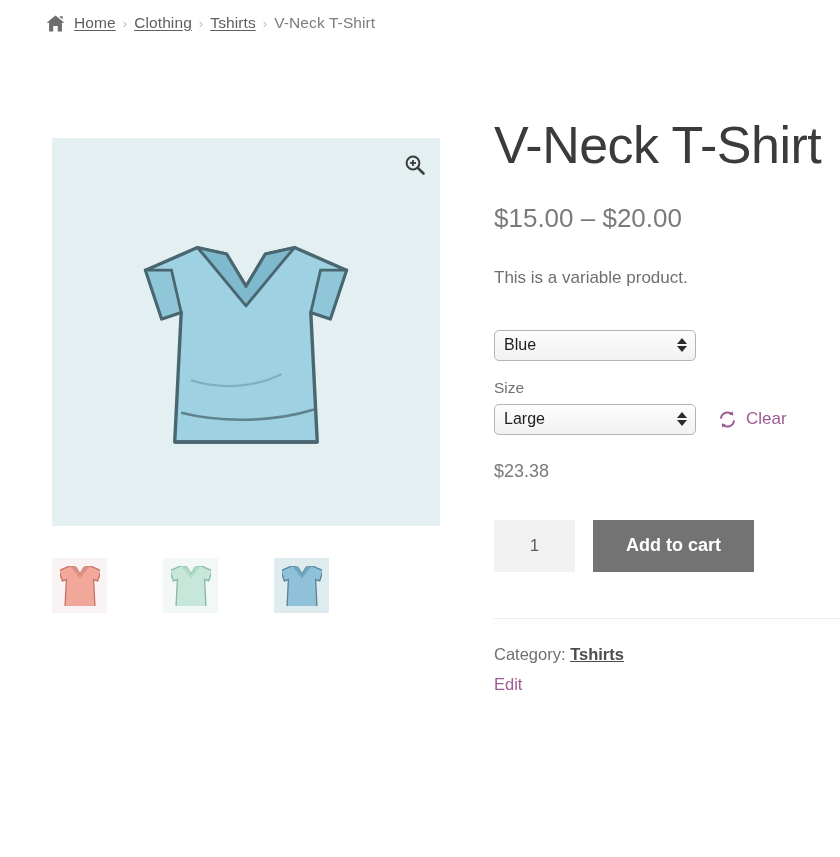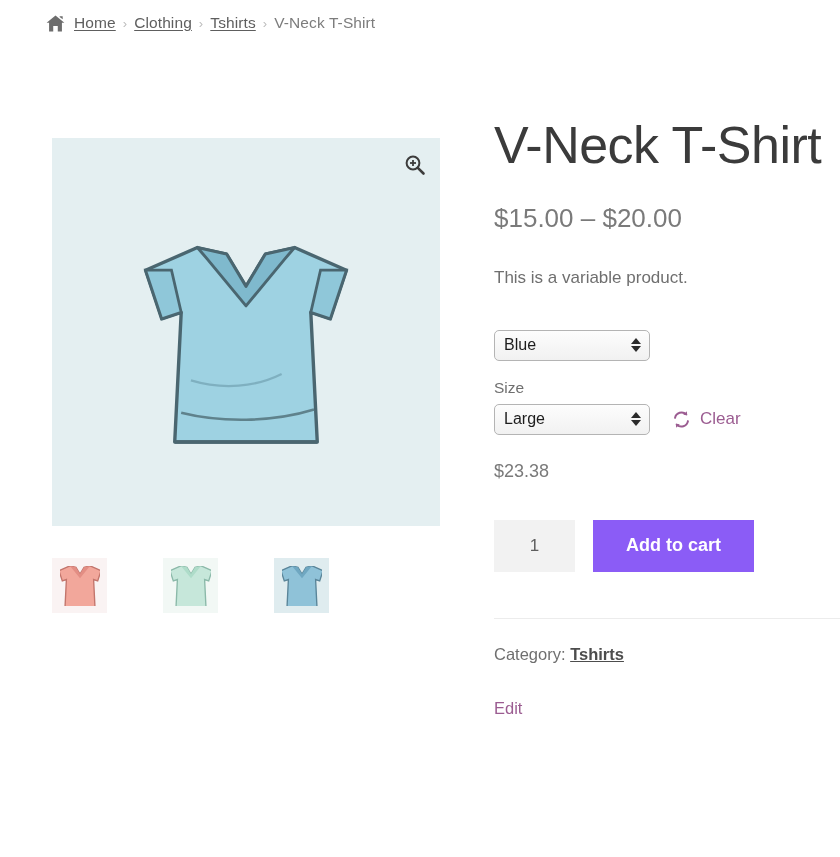--- a/index.html
+++ b/index.html
@@ -94,21 +94,21 @@
   .attr-row { margin-bottom: 18px; }
   .attr-label {
     font-size: 15.5px;
     color: #6f6f6f;
     margin-bottom: 7px;
   }
   .attr-control { display: flex; align-items: center; }
 
   .select-box {
     position: relative;
-    width: 156px; height: 31px;
+    width: 202px; height: 31px;
     border: 1px solid #b4b4b4;
     border-radius: 5px;
     background: linear-gradient(#fdfdfd, #f1f1f1);
     display: flex; align-items: center;
     padding: 0 26px 0 9px;
     font-size: 16px;
     color: #1d1d1d;
     cursor: pointer;
   }
   .spinner {
@@ -146,21 +146,21 @@
     text-align: center;
     font-size: 17px;
     color: #5e5e5e;
     font-family: "Liberation Sans", sans-serif;
     outline: none;
   }
   .add-to-cart {
     margin-left: 18px;
     padding: 0 33px;
     height: 52px;
-    background: #8b5cf6;
+    background: #737373;
     color: #ffffff;
     border: none;
     font-size: 18px;
     font-weight: bold;
     cursor: pointer;
     font-family: "Liberation Sans", sans-serif;
   }
 
   .meta-divider {
     margin-top: 46px;
@@ -174,21 +174,21 @@
     line-height: 1.62;
   }
   .meta a {
     color: #4d4d4d;
     text-decoration: underline;
     font-weight: bold;
     cursor: pointer;
   }
   .edit-link {
     display: inline-block;
-    margin-top: 28px;
+    margin-top: 4px;
     color: #9b5c91;
     font-size: 16.5px;
     cursor: pointer;
   }
 </style>
 </head>
 <body>
 
 <nav class="breadcrumb">
   <span class="home-icon">

